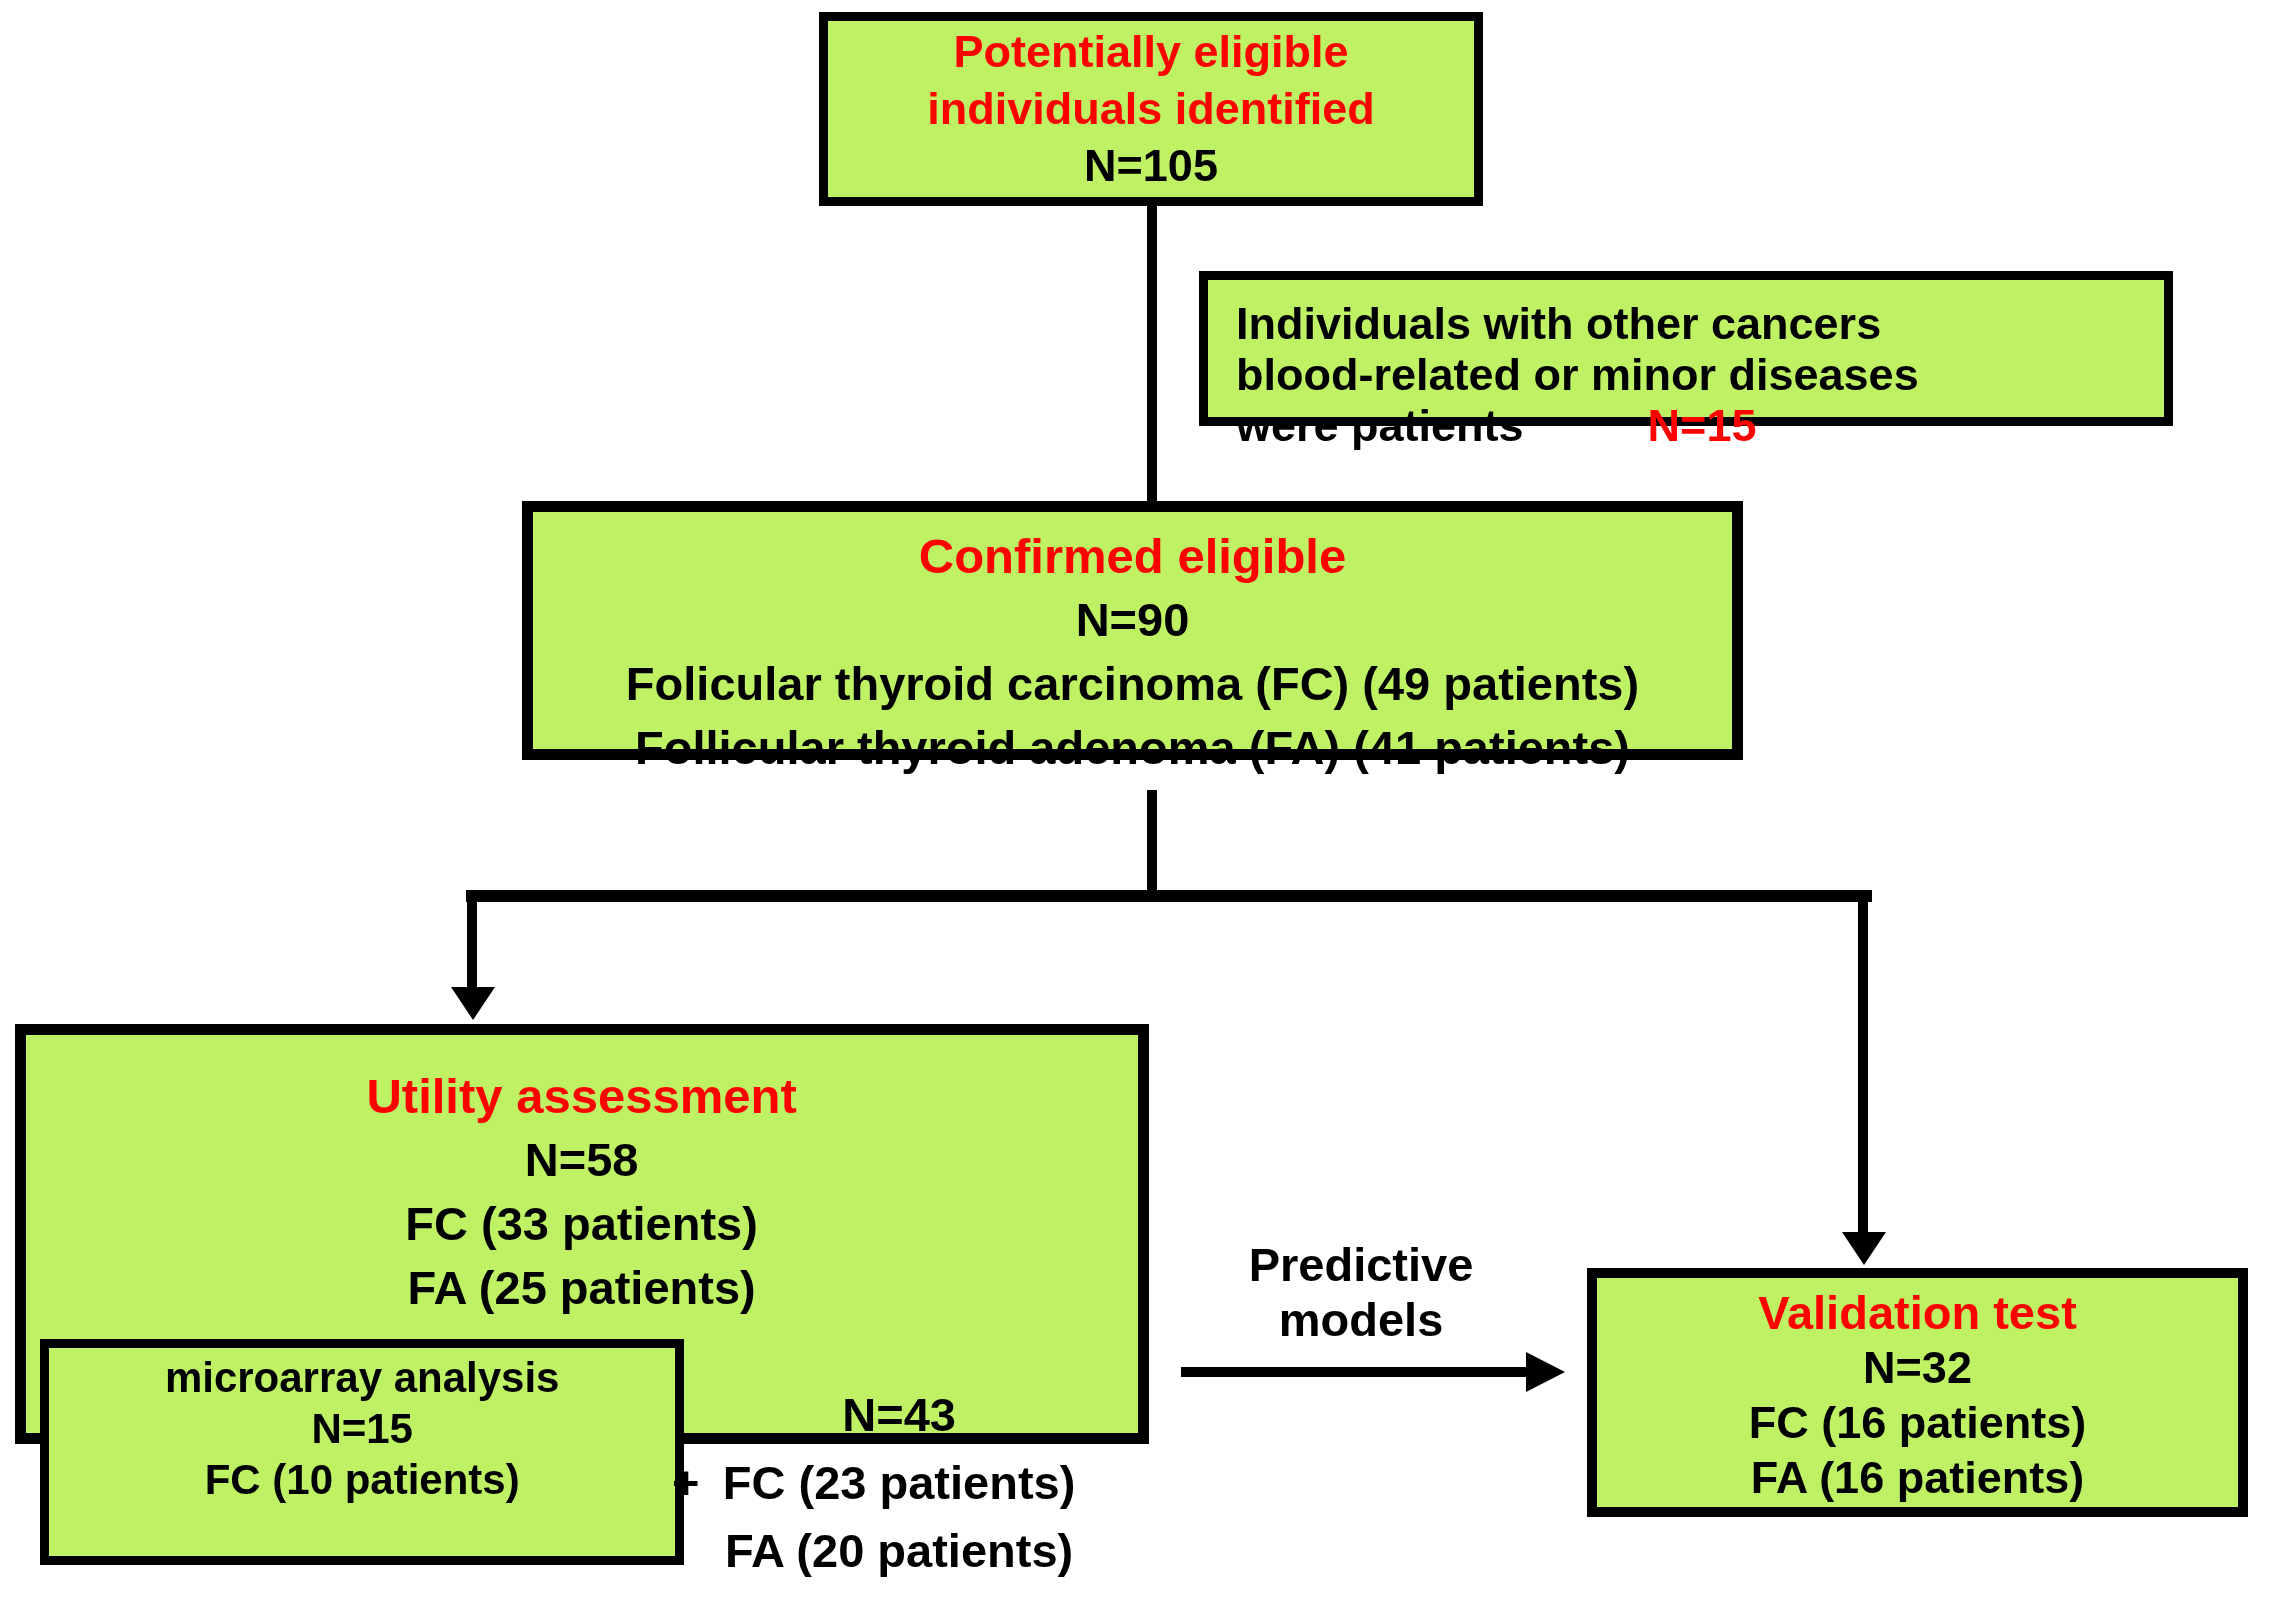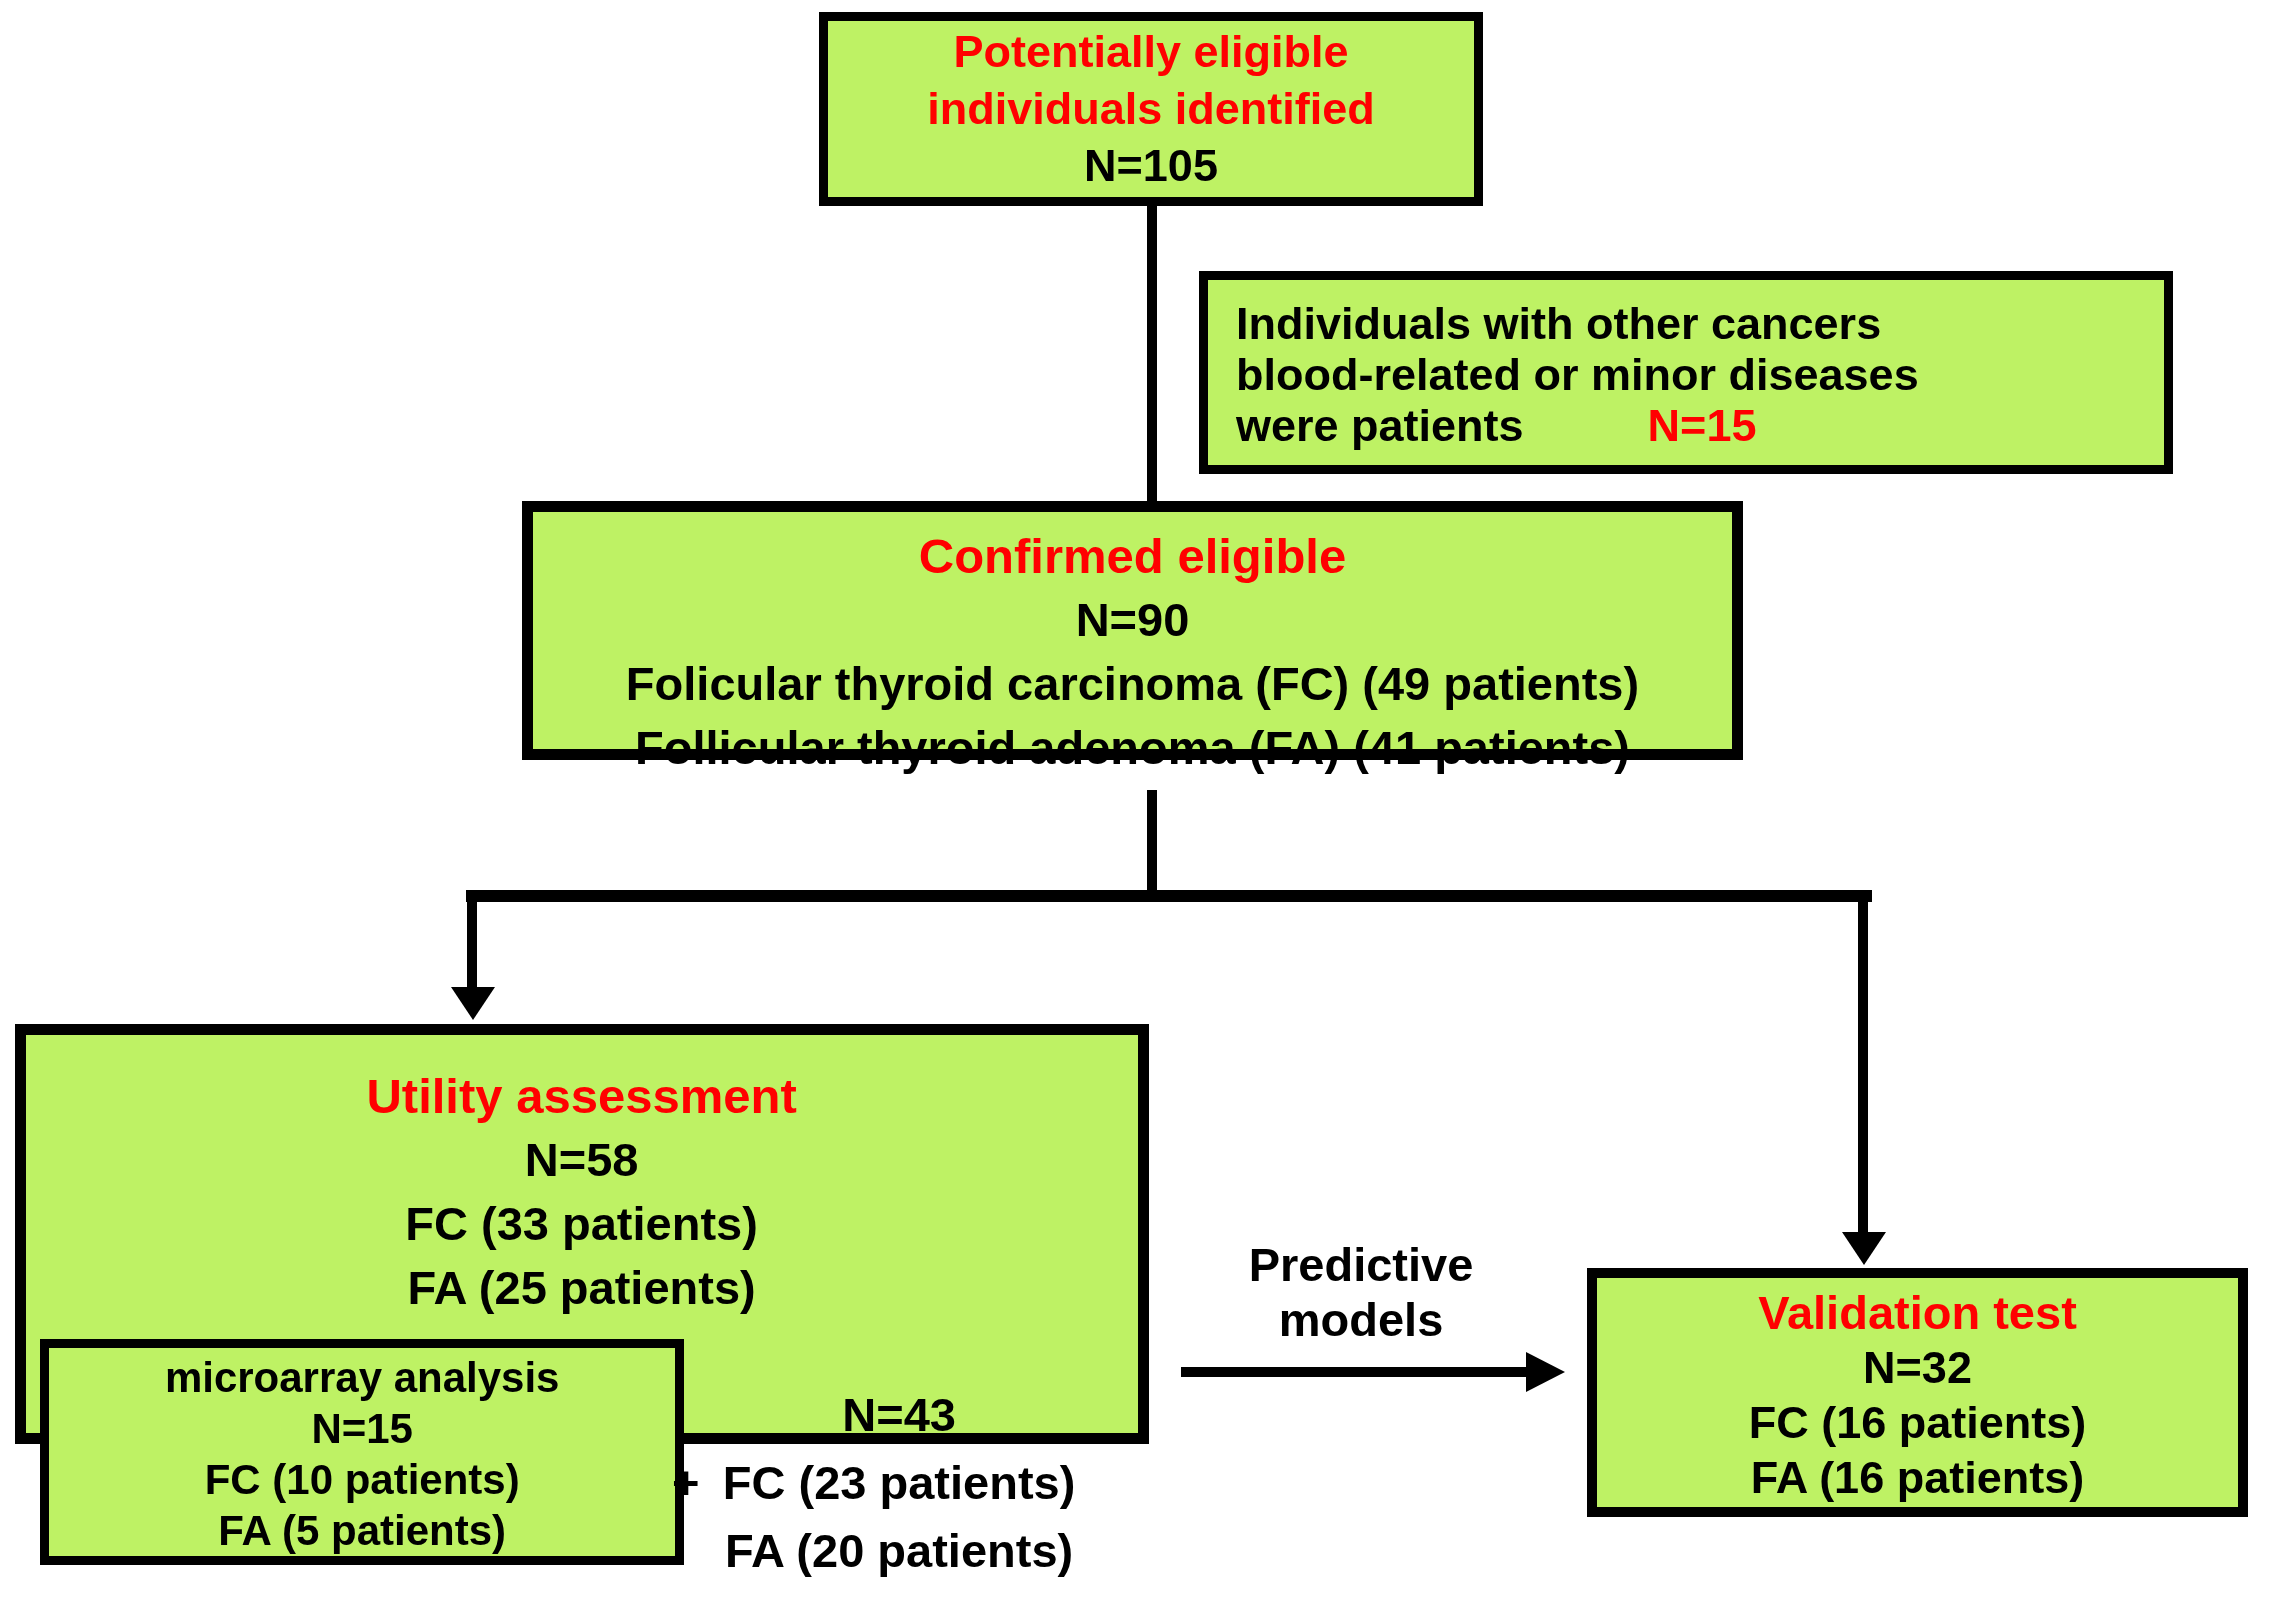--- a/index.html
+++ b/index.html
@@ -49,21 +49,21 @@
     border-bottom: 20.4px solid transparent;
     border-left: 39px solid #000000;
   }
 
   
   #top-box { left: 819px; top: 11.6px; width: 664px; height: 194px; padding-top: 2.2px; }
   #top-box .l { font-size: 45px; line-height: 57px; }
 
   
   #exclusion-box {
-    left: 1199px; top: 271px; width: 974px; height: 203px;
+    left: 1199px; top: 271px; width: 974px; height: 155px;
     text-align: left; padding: 17.5px 0 0 28px;
   }
   #exclusion-box .l { font-size: 45px; line-height: 51px; }
   #exclusion-box .excl-n { margin-left: 124px; }
 
   
   #confirmed-box { left: 522px; top: 501px; width: 1221px; height: 259px; border-width: 11px; padding-top: 11.6px; }
   #confirmed-box .l { font-size: 47px; line-height: 64px; }
   #confirmed-box .title { font-size: 49px; }
 
@@ -155,21 +155,20 @@
   <div class="box thick" id="utility-box">
     <div class="l red title">Utility assessment</div>
     <div class="l">N=58</div>
     <div class="l">FC (33 patients)</div>
     <div class="l">FA (25 patients)</div>
 
     <div class="box" id="microarray-box">
       <div class="l">microarray analysis</div>
       <div class="l">N=15</div>
       <div class="l">FC (10 patients)</div>
-      <div class="l">FA (5 patients)</div>
     </div>
 
     <div id="rest-group">
       <div class="l">N=43</div>
       <div class="l">
         <span class="plus">+</span>
         <span>FC (23 patients)</span>
       </div>
       <div class="l">FA (20 patients)</div>
     </div>

